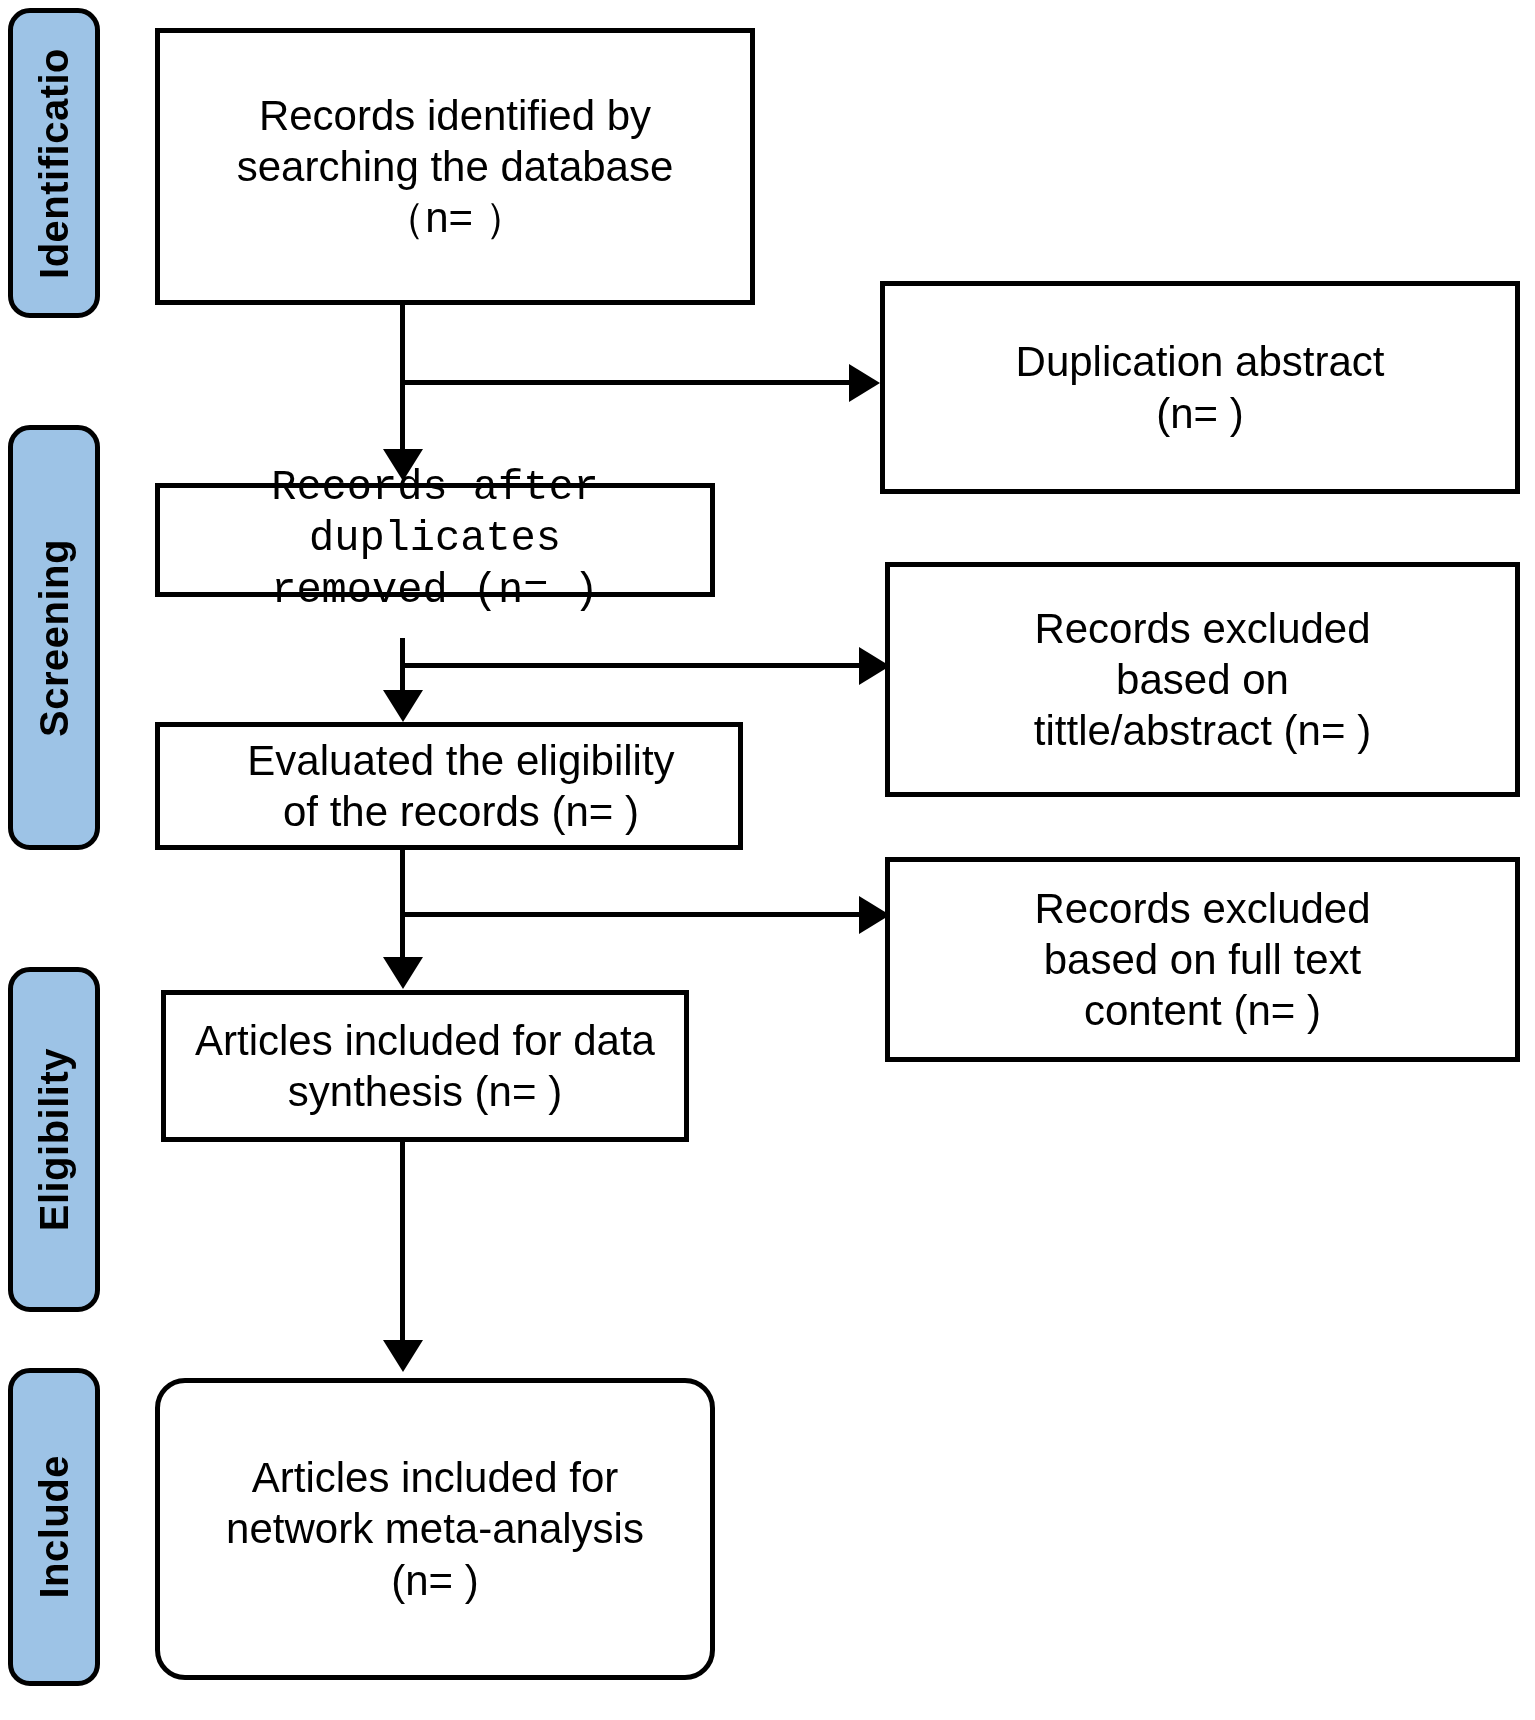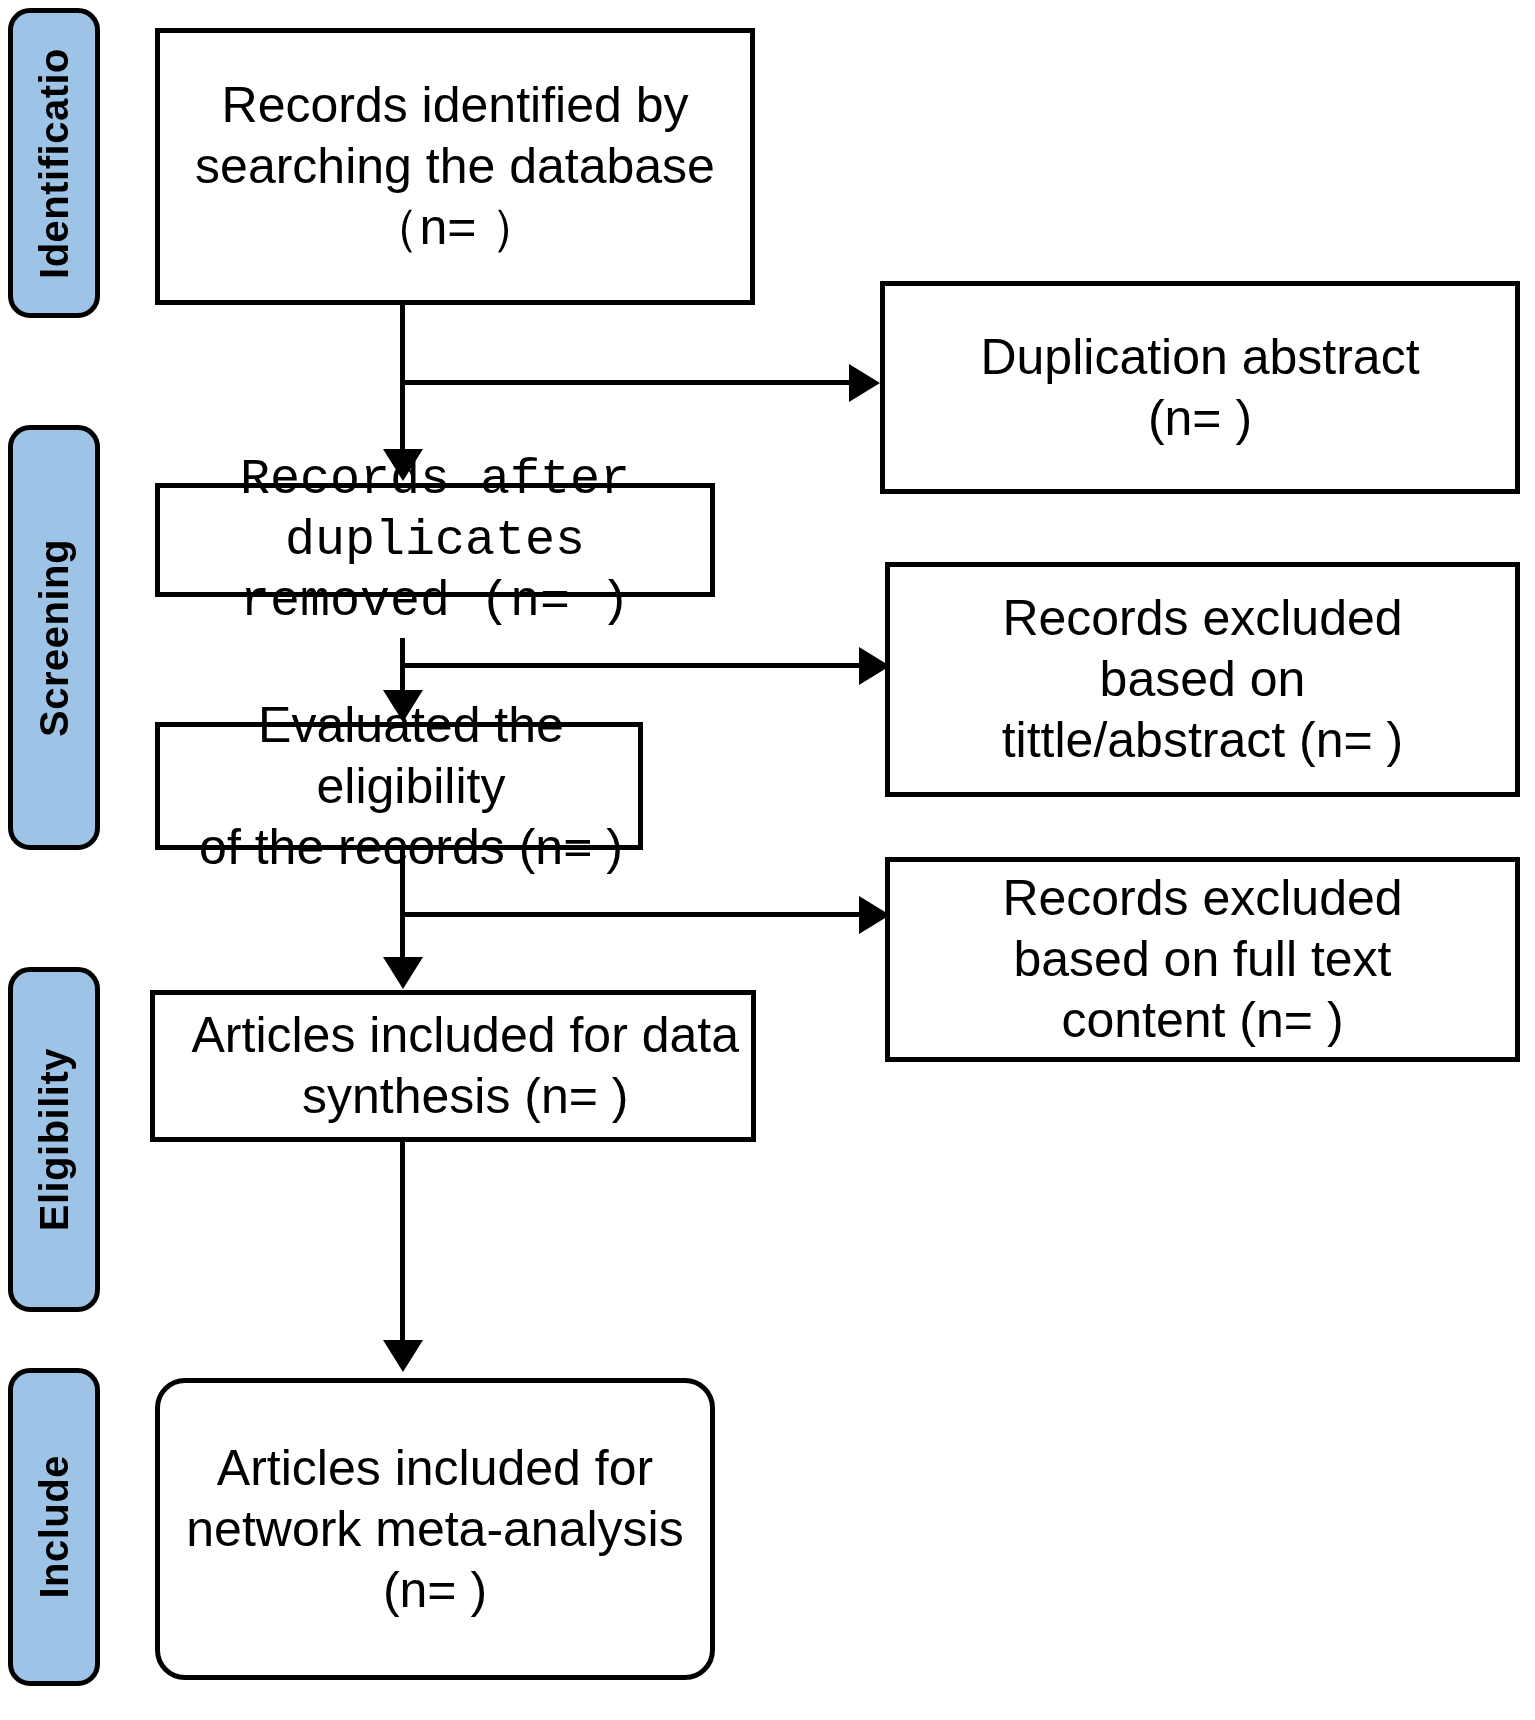--- a/index.html
+++ b/index.html
@@ -42,21 +42,21 @@
   .pbox {
     position: absolute;
     background: #ffffff;
     border: 5px solid #000000;
     box-sizing: border-box;
     display: flex;
     align-items: center;
     justify-content: center;
   }
   .pbox .ptext {
-    font-size: 50px;
+    font-size: 42px;
     line-height: 1.22;
     color: #000000;
     text-align: center;
     white-space: pre-line;
     padding: 0 12px;
   }
 
   
   .vline {
     position: absolute;
@@ -139,32 +139,32 @@
     <div class="ptext">Records after duplicates
 removed (n=   )</div>
   </div>
 
   <div class="pbox" style="left:885px; top:562px; width:635px; height:235px;">
     <div class="ptext">Records excluded
 based on
 tittle/abstract (n=   )</div>
   </div>
 
-  <div class="pbox" style="left:155px; top:722px; width:488px; height:128px;padding-left:24px;">
+  <div class="pbox" style="left:155px; top:722px; width:588px; height:128px;padding-left:24px;">
     <div class="ptext">Evaluated the eligibility
 of the records (n=   )</div>
   </div>
 
   <div class="pbox" style="left:885px; top:857px; width:635px; height:205px;">
     <div class="ptext">Records excluded
 based on full text
 content (n=   )</div>
   </div>
 
-  <div class="pbox" style="left:150px; top:990px; width:606px; height:152px;justify-content:flex-end;">
+  <div class="pbox" style="left:161px; top:990px; width:528px; height:152px;">
     <div class="ptext">Articles included for data
 synthesis (n=   )</div>
   </div>
 
   <div class="pbox" style="left:155px; top:1378px; width:560px; height:302px;border-radius:30px;">
     <div class="ptext">Articles included for
 network meta-analysis
 (n=   )</div>
   </div>
 

